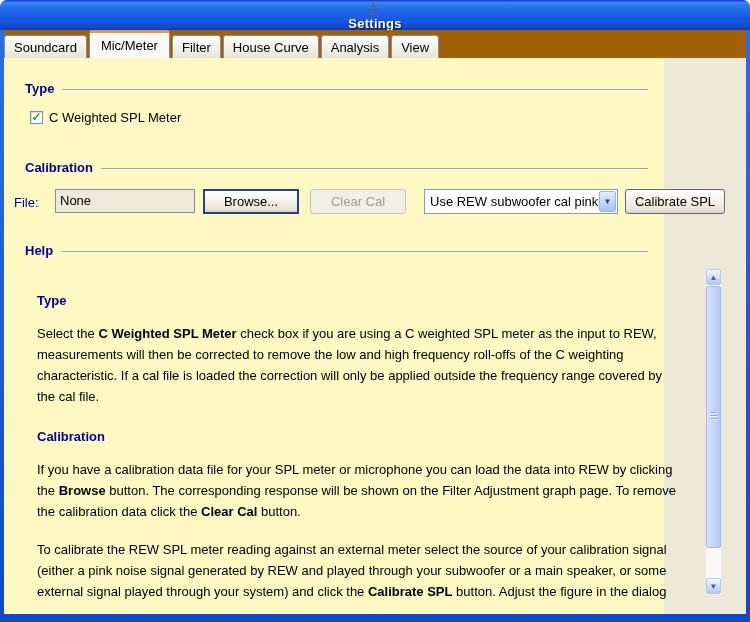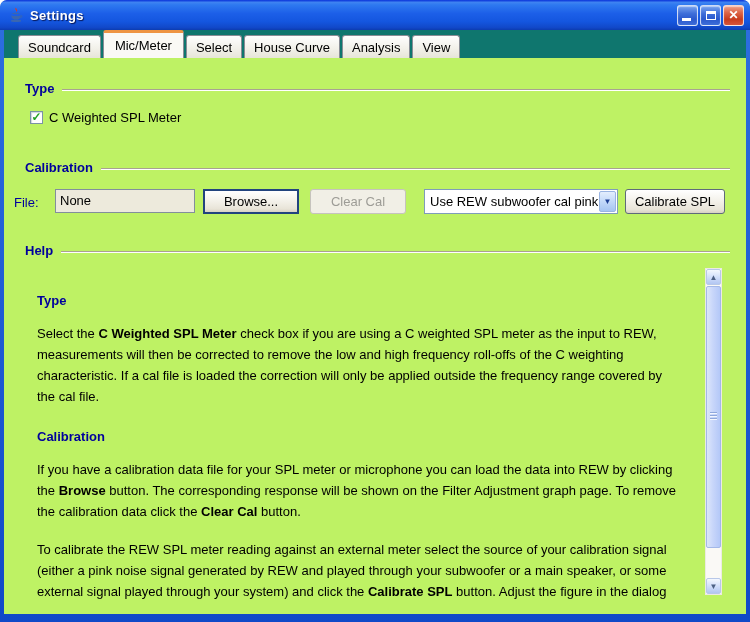--- a/index.html
+++ b/index.html
@@ -11,21 +11,21 @@
     position: relative; width: 750px; height: 622px;
     background: linear-gradient(180deg, #2E6FE0 0%, #1049C8 100%);
     border-radius: 7px 7px 0 0;
     padding: 0 4px 8px 4px;
     overflow: hidden;
   }
   .titlebar {
     position: relative; height: 30px; margin: 0 -4px;
     background: linear-gradient(180deg, #0831D9 0%, #3E83F1 8%, #2E79F0 16%, #1C5FE8 45%, #1456DF 72%, #1148C8 92%, #0C3CB0 100%);
     border-radius: 7px 7px 0 0;
-    display: flex; align-items: center; padding: 0 6px;
+    display: flex; align-items: center; padding: 0 6px; flex-direction: column;
   }
   .java-icon { width: 16px; height: 16px; margin: 0 6px 0 2px; flex: 0 0 auto; }
   .title-text {
     color: #ffffff; font-size: 13px; font-weight: bold;
     text-shadow: 1px 1px 1px rgba(0,0,40,0.75); letter-spacing: 0.3px;
   }
   .win-controls { margin-left: auto; display: flex; gap: 2px; }
   .win-btn {
     width: 21px; height: 21px; border-radius: 3px;
     border: 1px solid rgba(255,255,255,0.75);
@@ -38,38 +38,38 @@
     background: linear-gradient(180deg, #F0A28A 0%, #DD6547 35%, #C83C1E 70%, #D5553A 100%);
     color: #fff; font-size: 12px; font-weight: bold; line-height: 1;
   }
   .minbar { position: absolute; left: 4px; bottom: 4px; width: 9px; height: 3px; background: #fff; }
   .maxbox { width: 10px; height: 9px; border: 1px solid #fff; border-top: 3px solid #fff; }
 
   
   .body-area { position: relative; height: 584px; background: #ECE9D8; }
   .tabbar {
     height: 28px; display: flex; align-items: flex-end;
-    background: #0f766e; padding-left: 14px; position: relative; z-index: 2;
+    background: #a16207; padding-left: 0; position: relative; z-index: 2;
   }
   .tab {
     height: 23px; padding: 0 9px; margin-right: 2px;
     font-size: 13px; color: #000;
     background: linear-gradient(180deg, #FEFEFE 0%, #F2F1EA 55%, #E7E5D8 100%);
     border: 1px solid #898C95; border-bottom: none;
     border-radius: 3px 3px 0 0;
     display: flex; align-items: center; cursor: pointer; white-space: nowrap;
   }
   .tab.selected {
     height: 28px; background: #FAF9F5;
     border-top: 3px solid #EE9442; position: relative; z-index: 3;
     padding: 0 11px;
   }
 
   
-  .panel { position: relative; width: 742px; height: 556px; background: #bef264; }
+  .panel { position: relative; width: 660px; height: 556px; background: #fef9c3; }
 
   .section-header { position: absolute; left: 21px; right: 16px; display: flex; align-items: center; }
   .section-title { color: #00009C; font-size: 13px; font-weight: bold; white-space: nowrap; }
   .section-line {
     flex: 1; height: 2px; margin-left: 8px; margin-top: 2px;
     border-top: 1px solid #A9A292; border-bottom: 1px solid #FFFFFF;
   }
 
   
   .check-row { position: absolute; left: 26px; top: 52px; display: flex; align-items: center; cursor: pointer; }
@@ -174,21 +174,21 @@
         </div>
       <div class="win-btn close">✕</div>
     </div>
   </div>
 
   <div class="body-area">
 
     <div class="tabbar">
       <div class="tab">Soundcard</div>
       <div class="tab selected">Mic/Meter</div>
-      <div class="tab">Select</div>
+      <div class="tab">Filter</div>
       <div class="tab">House Curve</div>
       <div class="tab">Analysis</div>
       <div class="tab">View</div>
     </div>
 
     <div class="panel">
 
       <div class="section-header" style="top: 23px;">
         <span class="section-title">Type</span>
         <span class="section-line"></span>

